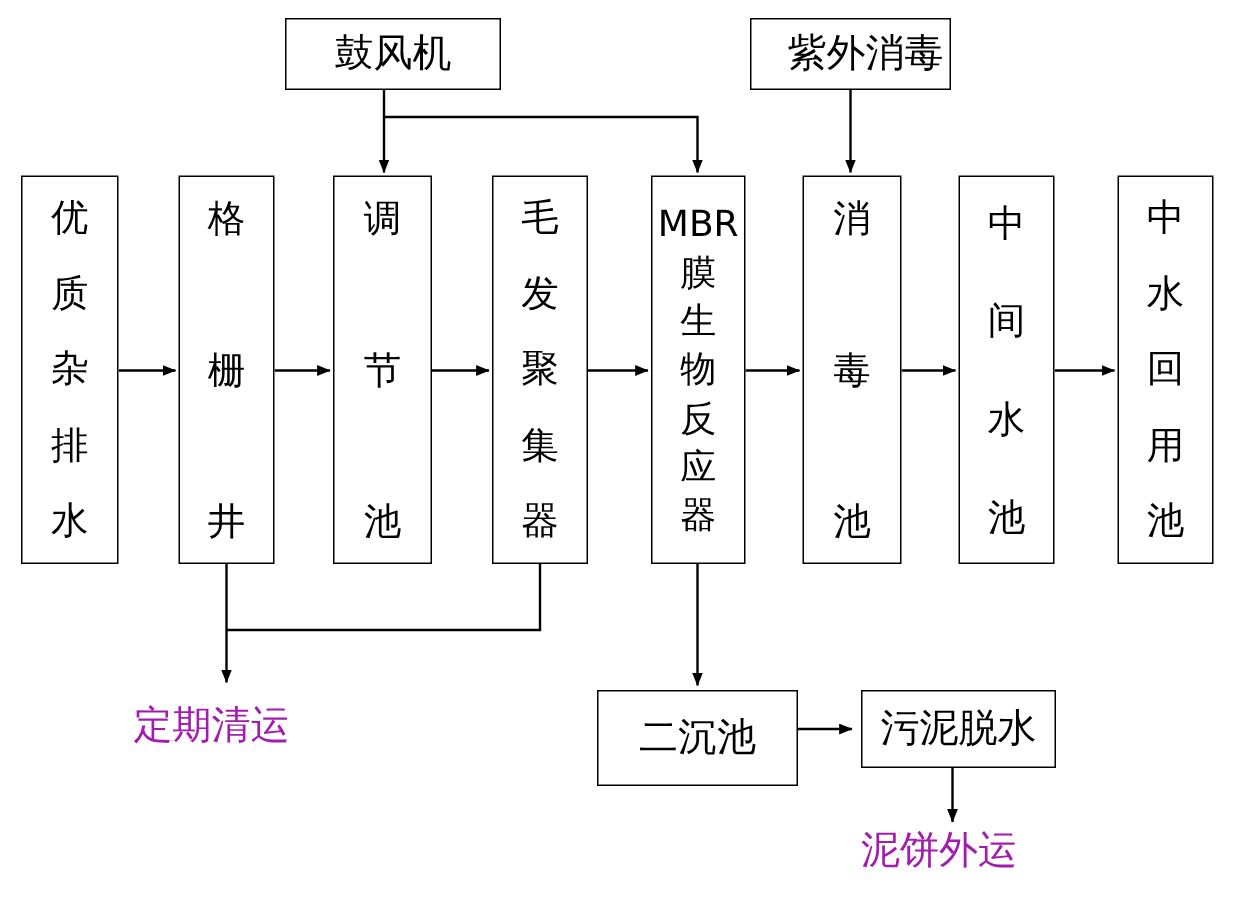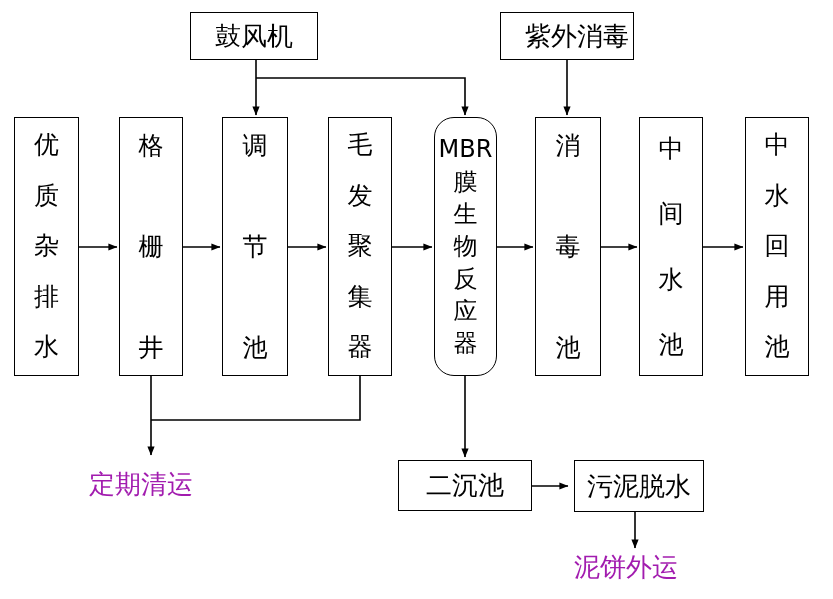--- a/index.html
+++ b/index.html
@@ -92,21 +92,21 @@
 
       <path d="M532,486 L568,486"></path>
 
       <path d="M635,511 L635,548"></path>
     </g>
     <g stroke="#000000" stroke-width="1.6" fill="none">
       <path d="M360,376 L360,420 L151,420"></path>
     </g>
   </svg>
 
-  <div class="node wide" style="left:190px; top:12px; width:128px; height:48px;">
+  <div class="node wide" style="left:190px; top:12px; width:144px; height:48px;">
     <span class="label">鼓风机</span>
   </div>
   <div class="node wide" style="left:500px; top:12px; width:134px; height:48px;padding-left:20px;">
     <span class="label">紫外消毒</span>
   </div>
 
   <div class="node tall sparse5" style="left:14px; top:117px; width:65px; height:259px;">
     <span class="label">优
 质
 杂
@@ -123,21 +123,21 @@
 节
 池</span>
   </div>
   <div class="node tall sparse5" style="left:328px; top:117px; width:64px; height:259px;">
     <span class="label">毛
 发
 聚
 集
 器</span>
   </div>
-  <div class="node tall dense7" style="left:434px; top:117px; width:63px; height:259px;border-radius:20px;">
+  <div class="node tall dense7" style="left:434px; top:117px; width:63px; height:259px;">
     <span class="label">MBR
 膜
 生
 物
 反
 应
 器</span>
   </div>
   <div class="node tall sparse3" style="left:535px; top:117px; width:66px; height:259px;">
     <span class="label">消
@@ -151,21 +151,21 @@
 池</span>
   </div>
   <div class="node tall sparse5" style="left:745px; top:117px; width:64px; height:259px;">
     <span class="label">中
 水
 回
 用
 池</span>
   </div>
 
-  <div class="node wide" style="left:398px; top:460px; width:134px; height:51px;">
+  <div class="node wide" style="left:398px; top:460px; width:134px; height:64px;">
     <span class="label">二沉池</span>
   </div>
   <div class="node wide" style="left:574px; top:460px; width:130px; height:52px;">
     <span class="label">污泥脱水</span>
   </div>
 
   <div class="plain-label" style="left:89px; top:470px;">定期清运</div>
   <div class="plain-label" style="left:574px; top:553px;text-align:right;">泥饼外运</div>
 
 </div>

